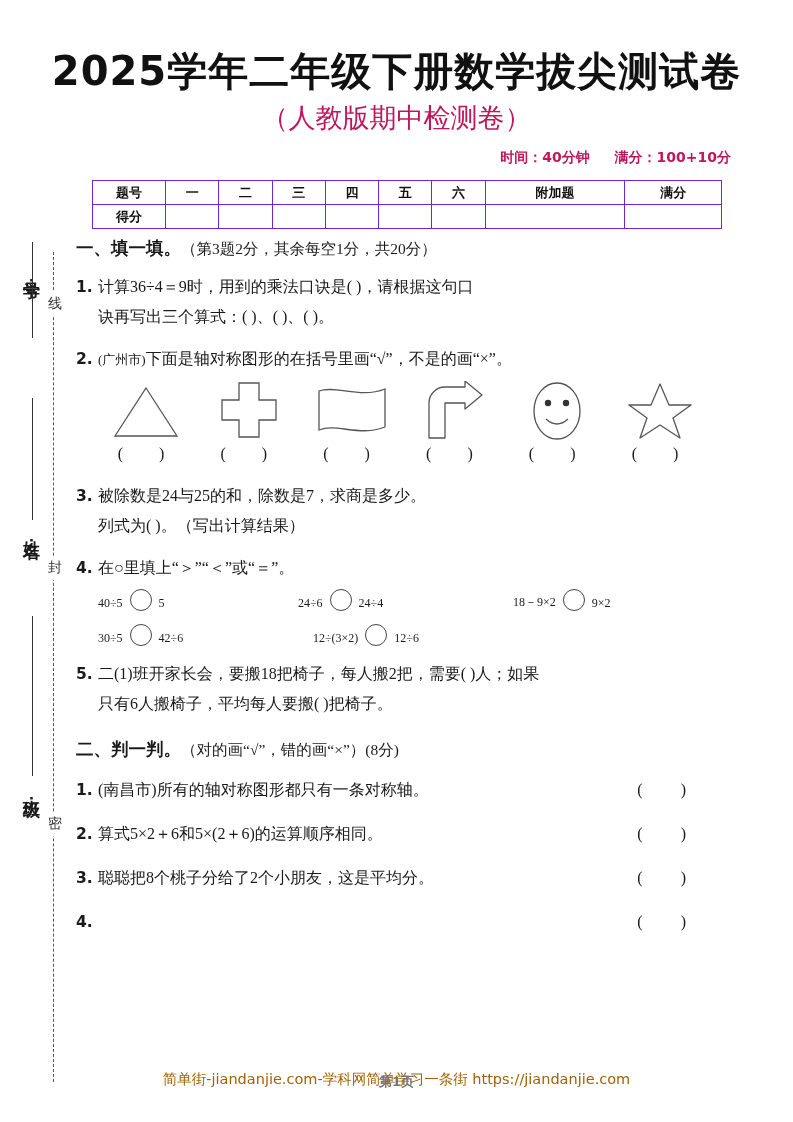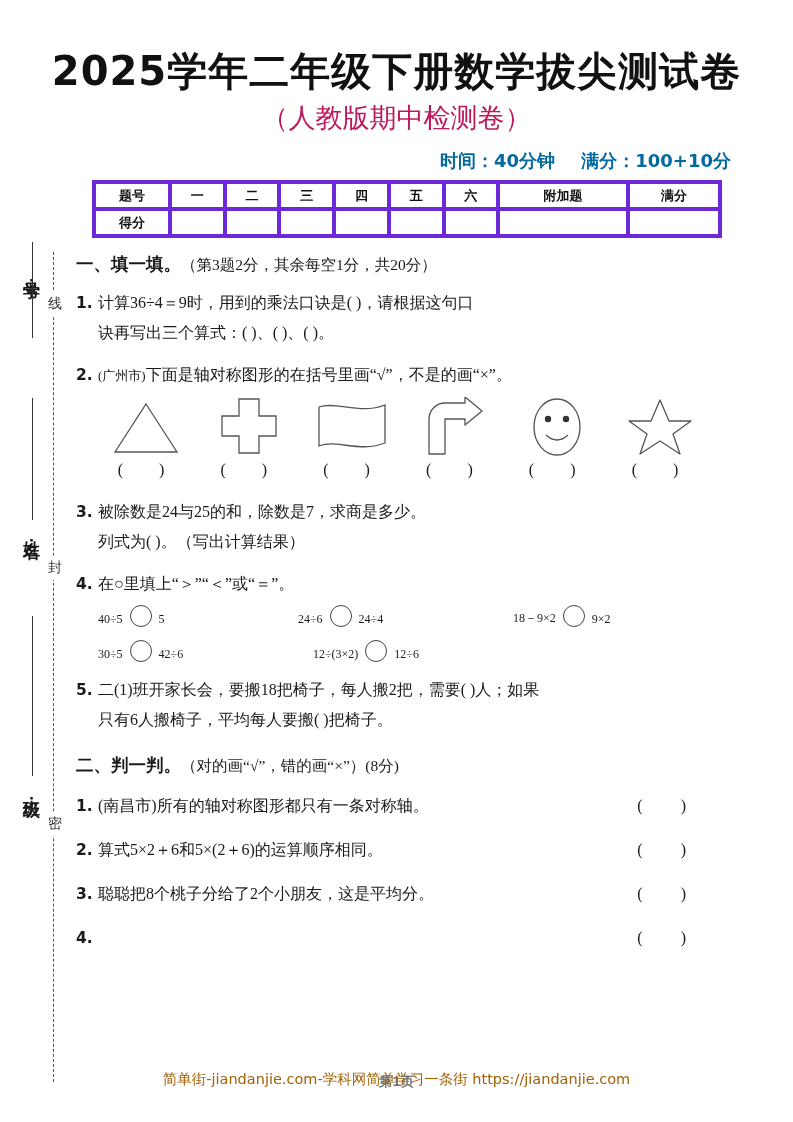--- a/index.html
+++ b/index.html
@@ -29,38 +29,38 @@
 
   
   .title{position:absolute;left:0;right:0;top:44px;text-align:center;
          font-size:40px;font-weight:bold;letter-spacing:1px;
          font-family:"DejaVu Sans","Liberation Sans",sans-serif;
          color:#111;}
   .subtitle{position:absolute;left:0;right:0;top:100px;text-align:center;
             font-size:27px;
             font-family:"Liberation Serif","DejaVu Serif",serif;
             color:#be185d;}
-  .meta{position:absolute;right:62px;top:149px;font-size:18px;font-weight:bold;
-        font-family:"DejaVu Sans","Liberation Sans",sans-serif;color:#0369a1;}
+  .meta{position:absolute;right:62px;top:149px;font-size:14px;font-weight:bold;
+        font-family:"DejaVu Sans","Liberation Sans",sans-serif;color:#be185d;}
   .meta span{margin-left:20px;}
   .meta span:first-child{margin-left:0;}
 
   
   table.score{position:absolute;left:92px;top:180px;width:630px;
               border-collapse:collapse;}
-  table.score td{border:4px solid #6d28d9;height:21px;text-align:center;
+  table.score td{border:1px solid #6d28d9;height:21px;text-align:center;
                  font-size:13px;font-weight:bold;
                  font-family:"DejaVu Sans","Liberation Sans",sans-serif;
                  color:#111;}
   table.score td.lab{width:70px;}
   table.score td.blank{}
 
   
   .content{position:absolute;left:76px;top:236px;width:660px;}
-  .sec-head{font-size:17.5px;font-weight:bold;margin:16px 0 12px 0;
+  .sec-head{font-size:17.5px;font-weight:bold;margin:0 0 12px 0;
             font-family:"DejaVu Sans","Liberation Sans",sans-serif;}
   .sec-head .pts{font-weight:normal;font-size:15.5px;
                  font-family:"Liberation Serif","DejaVu Serif",serif;}
   .q{position:relative;font-size:16px;line-height:30px;margin:0 0 12px 0;
      padding-left:22px;}
   .q .num{position:absolute;left:0;top:0;font-weight:bold;font-size:15.5px;
           font-family:"DejaVu Sans","Liberation Sans",sans-serif;}
   .q .city{font-size:13px;}
 
   

